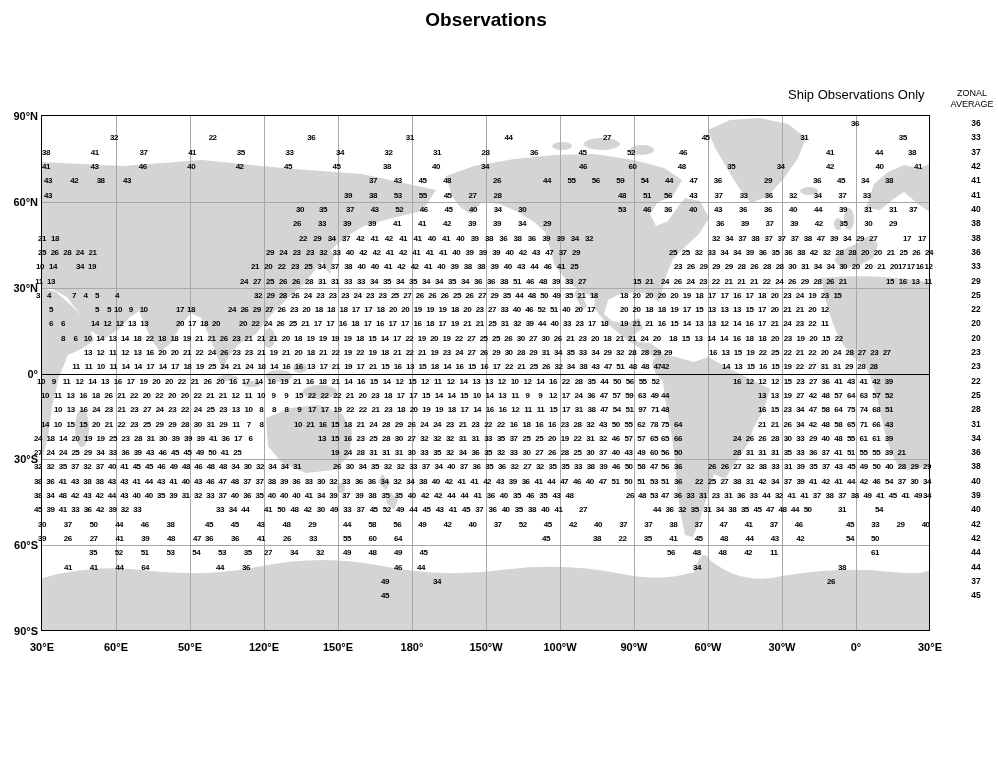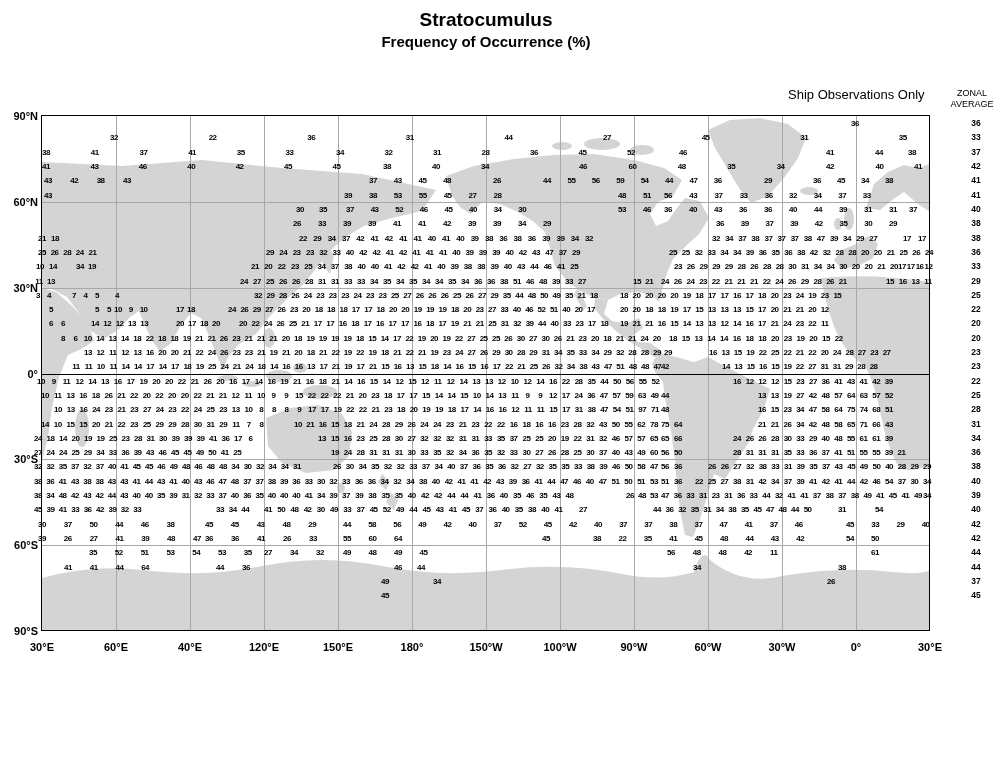--- a/index.html
+++ b/index.html
@@ -27,22 +27,21 @@
             font-weight:bold;transform:translateY(-50%);}
   .global-avg{top:676px;font-size:11px;}
   .global-avg .sp{display:inline-block;width:14px;}
   .file-info{top:707px;font-size:13.5px;}
 </style>
 </head>
 <body>
 
 <div class="page">
 
-  <div class="center-band title">Stratocumulus</div>
-  <div class="center-band subtitle">Frequency of Occurrence (%)</div>
+  <div class="center-band title">Observations</div>
 
   <div class="source">Ship Observations Only</div>
   <div class="zonal-hdr">
     <div>ZONAL</div>
     <div>AVERAGE</div>
   </div>
 
   <svg class="map-svg" width="888" height="515" viewBox="0 0 888 515">
     <g fill="#d4d4d4" stroke="none">
       <path d="M0,46 L80,50 L160,44 L240,52 L320,58 L394,74 L380,95 L350,102 L322,110 L305,120 L291,132 L282,143 L272,155 L262,168 L246,182 L228,200 L214,218 L197,228 L186,241 L181,254 L175,240 L167,220 L159,202 L149,197 L139,209 L129,227 L118,236 L109,223 L100,202 L97,195 L88,201 L77,213 L62,223 L49,215 L37,197 L25,181 L10,173 L0,172 Z"></path>
@@ -1516,21 +1515,21 @@
       <span class="zv" style="left: 976px; top: 523.708px;">42</span>
       <span class="zv" style="left: 976px; top: 538.014px;">42</span>
       <span class="zv" style="left: 976px; top: 552.319px;">44</span>
       <span class="zv" style="left: 976px; top: 566.625px;">44</span>
       <span class="zv" style="left: 976px; top: 580.931px;">37</span>
       <span class="zv" style="left: 976px; top: 595.236px;">45</span>
     </div>
   <div id="lon-axis">
       <span class="lon-tick" style="left: 42px;">30°E</span>
       <span class="lon-tick" style="left: 116px;">60°E</span>
-      <span class="lon-tick" style="left: 190px;">40°E</span>
+      <span class="lon-tick" style="left: 190px;">50°E</span>
       <span class="lon-tick" style="left: 264px;">120°E</span>
       <span class="lon-tick" style="left: 338px;">150°E</span>
       <span class="lon-tick" style="left: 412px;">180°</span>
       <span class="lon-tick" style="left: 486px;">150°W</span>
       <span class="lon-tick" style="left: 560px;">100°W</span>
       <span class="lon-tick" style="left: 634px;">90°W</span>
       <span class="lon-tick" style="left: 708px;">60°W</span>
       <span class="lon-tick" style="left: 782px;">30°W</span>
       <span class="lon-tick" style="left: 856px;">0°</span>
       <span class="lon-tick" style="left: 930px;">30°E</span>

